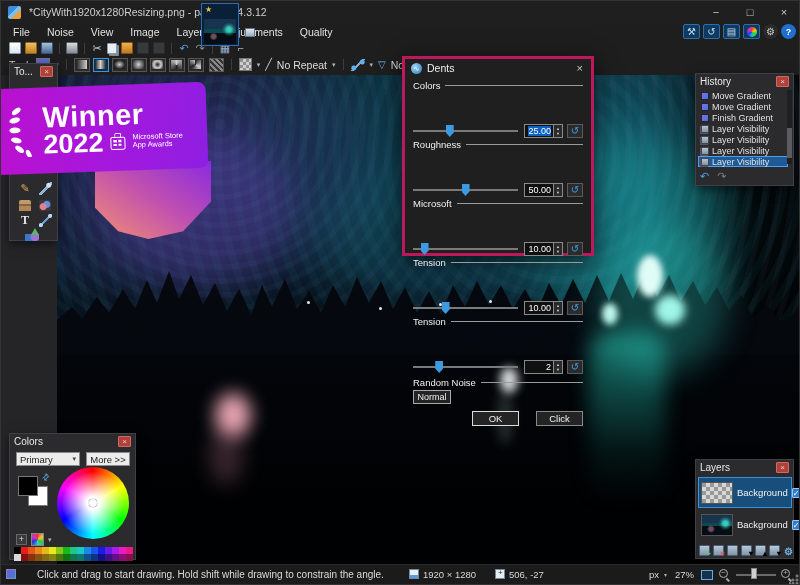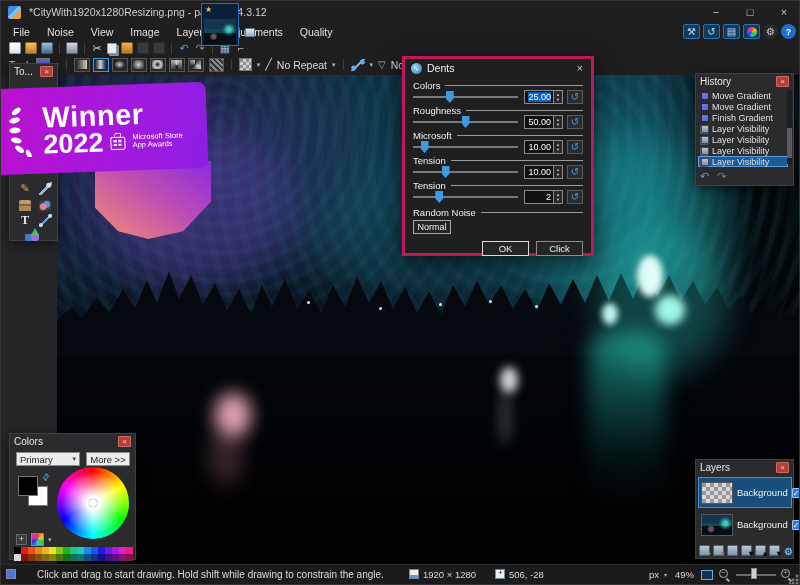--- a/index.html
+++ b/index.html
@@ -174,33 +174,33 @@
   
   .dialog { position:absolute; left:401px; top:55px; width:192px; height:200px; background:#1f1f1f; border:3px solid #be185d; box-shadow:0 6px 22px rgba(0,0,0,.7); z-index:40; }
   .dlg-head { height:18px; display:flex; align-items:center; padding:0 6px; gap:5px; }
   .dents-icon { width:11px; height:11px; border-radius:50%; background:radial-gradient(circle at 35% 35%, #9fd4f8, #2a7ab8); color:#fff; font-size:7px; line-height:11px; text-align:center; }
   .dlg-title { font-size:10.5px; color:#f0f0f0; flex:1; }
   .dlg-close { color:#c8c8c8; font-size:11px; padding:0 2px; }
   .dlg-body { padding:3px 8px 0 8px; }
   .param-head { display:flex; align-items:center; gap:5px; height:10px; }
   .param-label { font-size:9.5px; color:#f0f0f0; white-space:nowrap; }
   .rule { flex:1; height:1px; background:#9a9a9a; }
-  .param-ctrl { display:flex; align-items:center; height:14px; margin-bottom:1px; }
+  .param-ctrl { display:flex; align-items:center; height:14px; margin-bottom:1px;margin-top:34px; }
   .track { position:relative; flex:1; height:14px; margin-right:6px; }
   .track::before { content:""; position:absolute; left:0; right:0; top:6px; height:2px; background:#7a7a7a; }
   .sl-thumb { position:absolute; top:1px; width:8px; height:12px; margin-left:-4px; background:#3b9ae1;
     clip-path:polygon(0 0,100% 0,100% 62%,50% 100%,0 62%); }
   .valbox { width:30px; height:14px; background:#101010; border:1px solid #8a8a8a; font-size:9px; color:#fff; display:flex; align-items:center; justify-content:flex-end; padding-right:2px; }
   .valbox .vsel { background:#0b61c4; }
   .spin { width:9px; height:14px; border:1px solid #8a8a8a; border-left:none; display:flex; flex-direction:column; align-items:center; justify-content:center; background:#2a2a2a; }
   .spin span { font-size:4px; line-height:5px; color:#cfcfcf; }
   .resetbtn { width:16px; height:14px; margin-left:4px; background:#2b2b2b; border:1px solid #5a5a5a; color:#3f9fe8; font-size:10px; line-height:12px; text-align:center; }
   .rn-head { margin-top:3px; }
   .reseed { margin-top:3px; width:38px; height:14px; background:#242424; border:1px solid #aaa; color:#f0f0f0; font-size:9px; display:flex; align-items:center; justify-content:center; }
-  .dlg-btns { display:flex; justify-content:flex-end; gap:7px; margin-top:7px; }
+  .dlg-btns { display:flex; justify-content:flex-end; gap:17px; margin-top:7px; }
   .dbtn { width:47px; height:15px; background:#242424; border:1px solid #8a8a8a; color:#f0f0f0; font-size:9.5px; display:flex; align-items:center; justify-content:center; }
   .dbtn.primary { border-color:#dcdcdc; }
 
   
   .badge-tail { position:absolute; left:94px; top:160px; width:116px; height:78px; z-index:30;
     background:linear-gradient(215deg,#8a2ae0 0%,#c050b0 48%,#f49070 100%);
     clip-path:polygon(0 0,100% 0,100% 52%,76% 90%,46% 100%,20% 90%,0 60%); }
   .badge { position:absolute; left:-2px; top:88px; width:208px; height:86px; z-index:31;
     background:linear-gradient(100deg,#bb10cf 0%,#a518dd 55%,#8d1fe2 100%);
     border-radius:0 8px 8px 0; transform:rotate(-2deg); transform-origin:left center;
@@ -686,24 +686,24 @@
         </div>
       </div>
   </div>
 
   <div class="statusbar">
     <div class="st-icon hint-icon"></div>
     <span class="hint-text">Click and drag to start drawing. Hold shift while drawing to constrain the angle.</span>
     <div class="st-icon size-icon"></div>
     <span class="st-text" style="left:422px;">1920 × 1280</span>
     <div class="st-icon cur-icon"></div>
-    <span class="st-text" style="left:508px;">506, -28</span>
+    <span class="st-text" style="left:508px;">506, -27</span>
     <span class="st-text" style="left:648px;">px</span>
     <span class="unit-caret">▾</span>
-    <span class="st-text" style="left:674px;">49%</span>
+    <span class="st-text" style="left:674px;">27%</span>
     <div class="fit-icon"></div>
     <div class="mag" style="left:718px;">−</div>
     <div class="zoom-track"></div>
     <div class="zoom-thumb"></div>
     <div class="mag" style="left:780px;">+</div>
     <div class="grip"></div>
   </div>
 
 </div>
 

